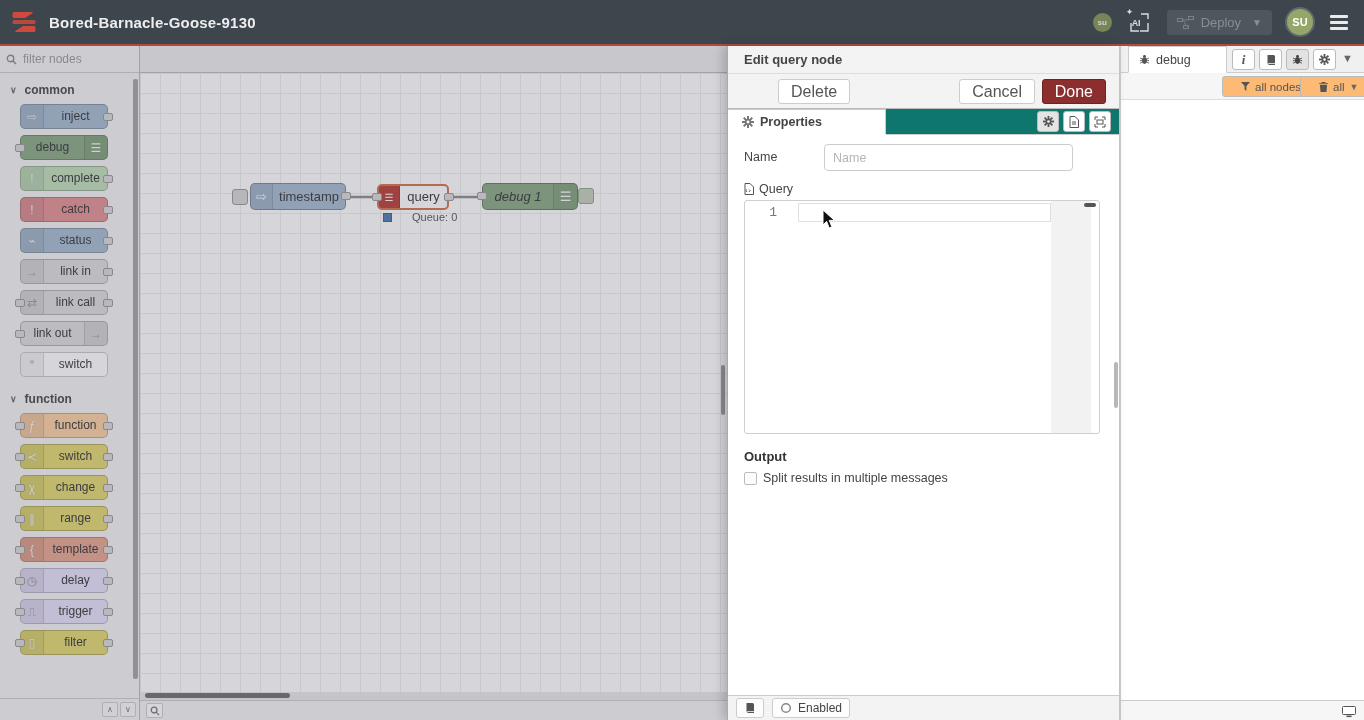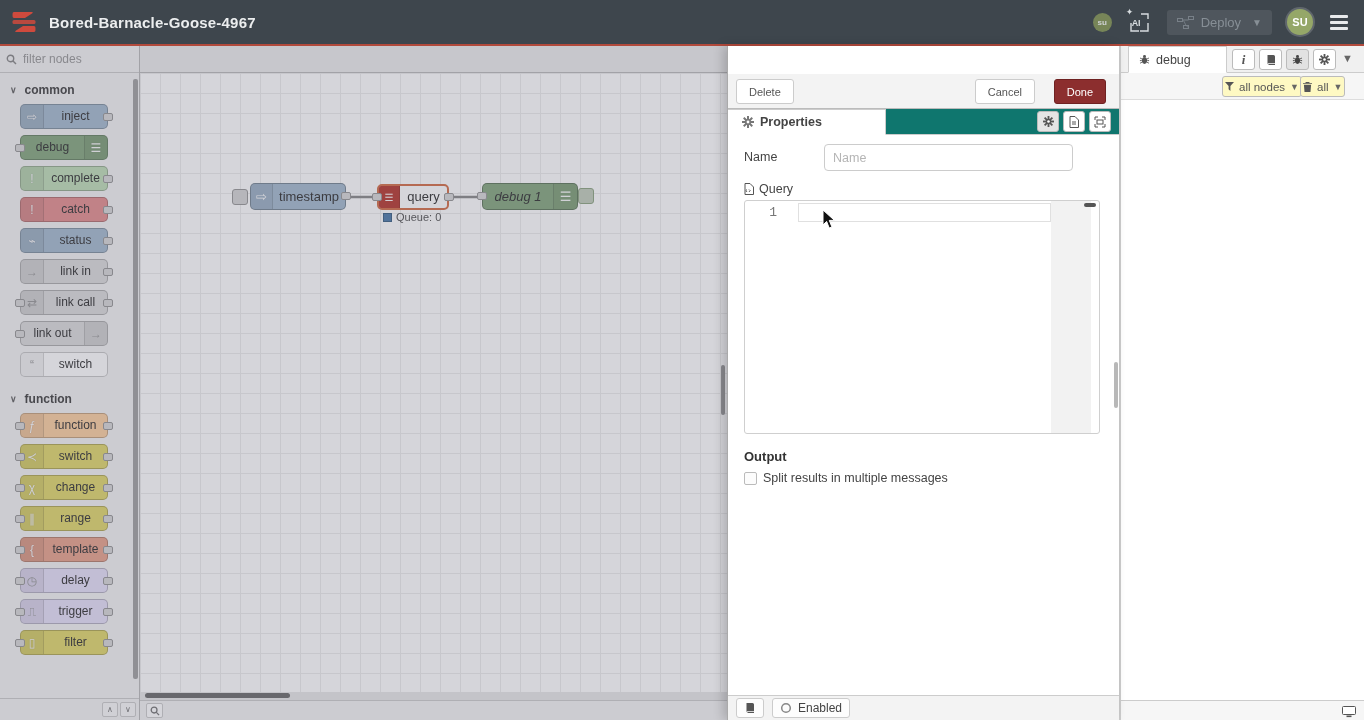--- a/index.html
+++ b/index.html
@@ -50,36 +50,36 @@
   #flow-tab .badge { position:absolute; right:12px; top:6px; width:15px; height:15px; border-radius:50%; background:#8a9b5c; color:#fff; font-size:7px; font-weight:bold; display:flex; align-items:center; justify-content:center; }
   #canvas { position:absolute; left:0; top:27px; width:587px; height:619px; background:#fff;
     background-image:linear-gradient(#ededed 1px,transparent 1px),linear-gradient(90deg,#ededed 1px,transparent 1px);
     background-size:20px 20px; }
   .cnode { position:absolute; height:27px; border:1px solid rgba(0,0,0,.28); border-radius:5px; display:flex; font-size:13px; color:#333; }
   .cnode .nicon { width:24px; display:flex; align-items:center; justify-content:center; color:rgba(255,255,255,.95); font-size:13px; }
   .cnode .nicon.side-left { border-right:1px solid rgba(0,0,0,.12); background:rgba(0,0,0,.05); border-radius:4px 0 0 4px; }
   .cnode .nicon.side-right { border-left:1px solid rgba(0,0,0,.12); background:rgba(0,0,0,.05); border-radius:0 4px 4px 0; }
   .cnode .nlabel { flex:1; text-align:center; line-height:25px; padding:0 6px; white-space:nowrap; }
   .sq-btn { position:absolute; width:16px; height:16px; background:#d6d6d6; border:1px solid #999; border-radius:3px; }
-  #node-status { position:absolute; display:flex; align-items:center; gap:4px; font-size:11px; color:#555; }
+  #node-status { position:absolute; display:flex; align-items:center; gap:20px; font-size:11px; color:#555; }
   #node-status .dot { width:9px; height:9px; background:#4f7dab; border:1px solid #3c6286; }
   #h-scroll { position:absolute; left:0; bottom:20px; width:587px; height:8px; }
   #h-scroll .thumb { position:absolute; left:5px; top:1px; width:145px; height:5px; background:#6e6e6e; border-radius:3px; }
   #ws-vscroll { position:absolute; right:2px; top:319px; width:4px; height:50px; background:#9a9a9a; border-radius:2px; }
   #ws-footer { position:absolute; left:0; bottom:0; width:587px; height:20px; background:#f3f3f3; border-top:1px solid #ccc; display:flex; align-items:center; padding-left:6px; }
   .ws-foot-btn { width:17px; height:15px; background:#fff; border:1px solid #ccc; border-radius:2px; display:flex; align-items:center; justify-content:center; }
 
   
   #shade { position:absolute; left:0; top:46px; width:727px; height:674px; background:rgba(88,88,108,.25); z-index:50; pointer-events:none; }
 
   
   #tray { position:absolute; left:727px; top:46px; width:392px; height:674px; background:#fff; border-left:1px solid #aaa; box-shadow:-4px 0 10px rgba(0,0,0,.18); z-index:60; }
   #tray-titlebar { position:absolute; left:0; top:0; width:100%; height:28px; background:#f3f3f3; border-bottom:1px solid #ddd; font-size:13px; font-weight:bold; color:#444; line-height:28px; padding-left:16px; }
   #tray-toolbar { position:absolute; left:0; top:28px; width:100%; height:35px; background:#f3f3f3; border-bottom:1px solid #bbb; }
-  .btn { position:absolute; top:5px; height:25px; background:#fff; border:1px solid #ccc; border-radius:3px; font-size:11px; color:#555; display:flex; align-items:center; justify-content:center; padding:0 12px; }
+  .btn { position:absolute; top:5px; height:25px; background:#fff; border:1px solid #ccc; border-radius:3px; font-size:16px; color:#555; display:flex; align-items:center; justify-content:center; padding:0 12px;margin-left:42px; }
   #btn-delete { left:8px; }
   #btn-cancel { right:84px; }
   #btn-done { right:13px; background:#8c2e2e; border-color:#6f2222; color:#fff; }
   #tray-tabrow { position:absolute; left:0; top:63px; width:100%; height:26px; border-bottom:1px solid #ccc; background:#0f766e; }
   #tab-properties { position:absolute; left:0; top:0; width:158px; height:26px; background:#fff; border-right:1px solid #ccc; border-top:1px solid #ccc; border-bottom:1px solid #fff; display:flex; align-items:center; gap:6px; padding-left:14px; font-size:12.5px; font-weight:bold; color:#444; z-index:2; }
   .mini-btn { position:absolute; top:2px; width:22px; height:21px; background:#fff; border:1px solid #bbb; border-radius:3px; display:flex; align-items:center; justify-content:center; }
   .mini-btn.pressed { background:#e4e4e4; }
   #tray-body { position:absolute; left:0; top:90px; width:100%; bottom:25px; background:#fff; }
   .form-label { position:absolute; font-size:12.5px; color:#444; }
   #name-input { position:absolute; left:96px; top:8px; width:249px; height:27px; border:1px solid #ccc; border-radius:4px; padding:0 8px; font-size:12.5px; color:#333; font-family:"Liberation Sans",sans-serif; outline:none; }
@@ -100,42 +100,42 @@
 
   
   #splitter { position:absolute; left:1119px; top:46px; width:2px; height:674px; background:#ccc; z-index:55; }
   #sidebar { position:absolute; left:1121px; top:46px; width:243px; height:674px; background:#fff; }
   #sb-tabrow { position:absolute; left:0; top:0; width:100%; height:27px; background:#f0f0f0; border-bottom:1px solid #ccc; }
   #sb-tab { position:absolute; left:7px; top:0; width:99px; height:27px; background:#fff; border:1px solid #ccc; border-bottom:1px solid #fff; display:flex; align-items:center; gap:6px; padding-left:10px; font-size:12.5px; color:#444; z-index:2; }
   .sb-mini-btn { position:absolute; top:3px; width:23px; height:21px; background:#fff; border:1px solid #bbb; border-radius:3px; display:flex; align-items:center; justify-content:center; }
   .sb-mini-btn.pressed { background:#e2e2e2; }
   #sb-caret { position:absolute; top:6px; left:221px; color:#666; font-size:11px; }
   #sb-toolbar { position:absolute; left:0; top:27px; width:100%; height:27px; background:#f6f6f6; border-bottom:1px solid #ddd; }
-  .sb-dd { position:absolute; top:3px; height:21px; background:#fef9c3; border:1px solid #bbb; border-radius:3px; display:flex; align-items:center; gap:5px; padding:0 2px; font-size:11.5px; color:#555; }
+  .sb-dd { position:absolute; top:3px; height:21px; background:#fdba74; border:1px solid #bbb; border-radius:3px; display:flex; align-items:center; gap:5px; padding:0 18px; font-size:11.5px; color:#555; }
   #sb-footer { position:absolute; left:0; bottom:0; width:100%; height:20px; background:#f6f6f6; border-top:1px solid #ccc; }
   #sb-footer .mon { position:absolute; right:8px; top:3px; }
 
   #wire-layer { position:absolute; left:0; top:0; width:587px; height:619px; pointer-events:none; }
   #mouse-cursor { position:absolute; left:822px; top:209px; z-index:200; pointer-events:none; }
   .serif-i { font-family:"Liberation Serif",serif; font-style:italic; font-weight:bold; font-size:13px; color:#555; }
 </style>
 </head>
 <body>
 
 <div id="app">
 
   <div id="header">
     <svg width="26" height="24" viewBox="0 0 26 24" style="margin-left:11px">
       <g fill="#cf4a3d">
         <path d="M3 2h18c1 0 1 1 0 1.6L14 8H3c-1 0-1.5-.6-1.5-3S2 2 3 2z"></path>
         <path d="M23 22H5c-1 0-1-1 0-1.6L12 16h11c1 0 1.5.6 1.5 3s-.5 3-1.5 3z"></path>
         <rect x="1.5" y="10" width="23" height="4" rx="1.5" opacity=".85"></rect>
       </g>
     </svg>
-    <div class="app-title">Bored-Barnacle-Goose-4967</div>
+    <div class="app-title">Bored-Barnacle-Goose-9130</div>
     <div id="header-right">
       <div class="mini-avatar">su</div>
       <div class="ai-btn">
         <svg width="25" height="25" viewBox="0 0 25 25" fill="none" stroke="#d7dcdf" stroke-width="1.4">
           <path d="M4 13v8h8M21 13v8h-8M21 9V4h-7"></path>
         </svg>
         <span class="ai-label">AI</span>
         <span class="spark">✦</span>
       </div>
       <div class="deploy-btn">
@@ -321,20 +321,21 @@
             <circle cx="4.5" cy="4.5" r="3.2"></circle>
             <path d="M7 7l3 3"></path>
           </svg>
       </div>
     </div>
   </div>
 
   <div id="shade"></div>
 
   <div id="tray">
+    <div id="tray-titlebar">Edit query node</div>
     <div id="tray-toolbar">
       <div class="btn" id="btn-delete">Delete</div>
       <div class="btn" id="btn-cancel">Cancel</div>
       <div class="btn" id="btn-done">Done</div>
     </div>
     <div id="tray-tabrow">
       <div id="tab-properties">
         <svg width="12" height="12" viewBox="0 0 12 12">
             <g fill="#777">
               <rect x="5" y="0" width="2" height="12"></rect>

